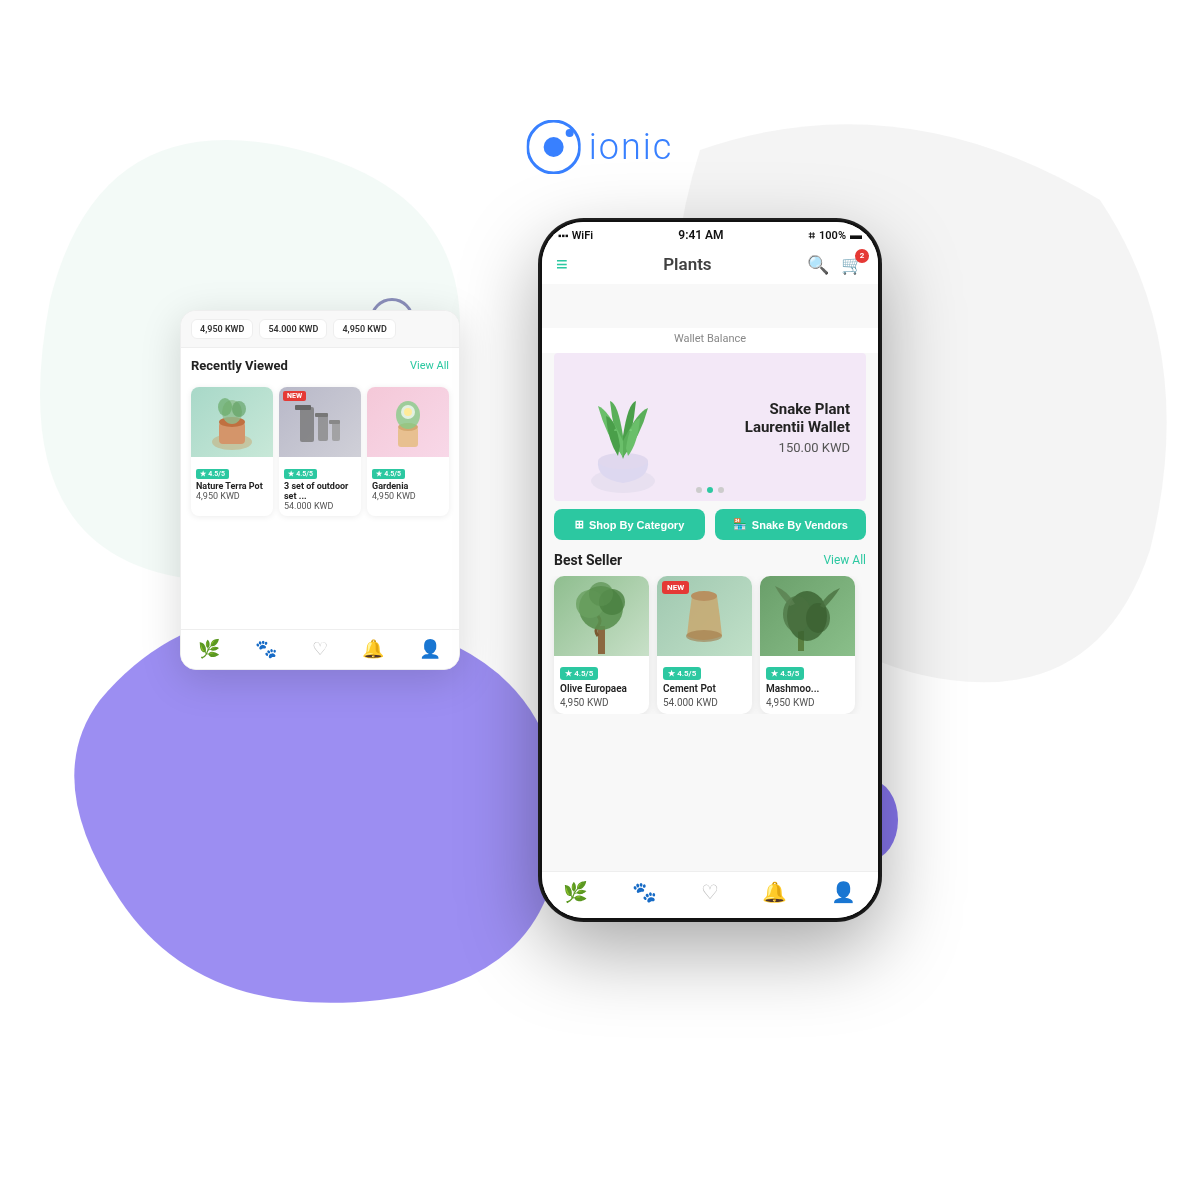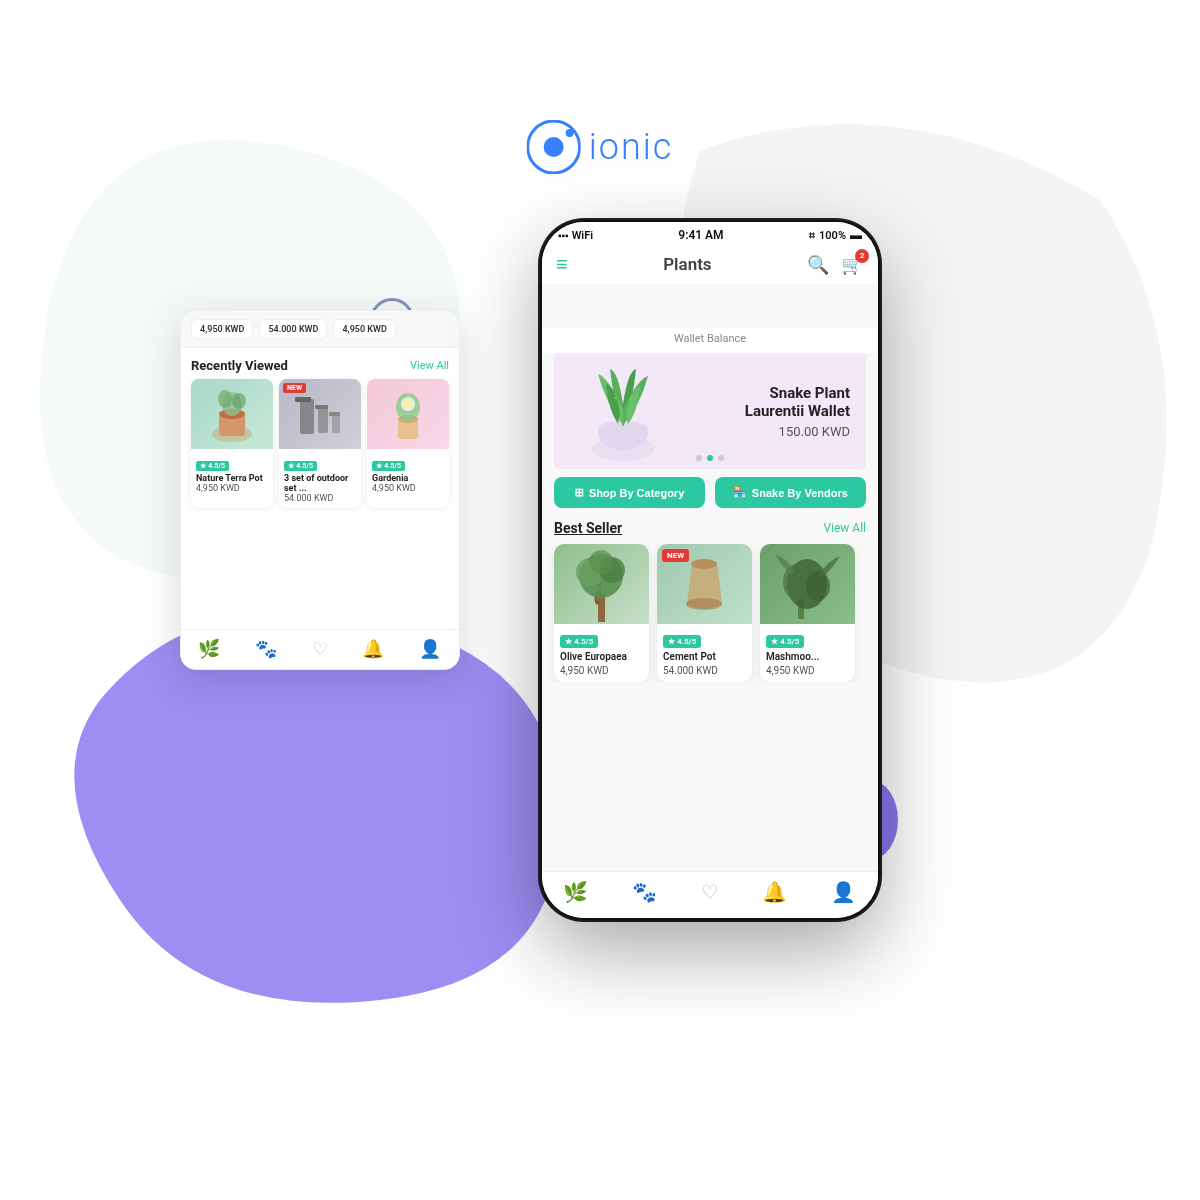--- a/index.html
+++ b/index.html
@@ -128,21 +128,21 @@
       font-size: 14px;
       display: flex; align-items: center; justify-content: center;
       cursor: pointer;
     }
 
     
     .banner {
       margin: 0 12px 8px;
       background: #f3e8f7;
       border-radius: 4px;
-      height: 116px;
+      height: 148px;
       position: relative;
       overflow: hidden;
       display: flex;
       align-items: center;
       justify-content: flex-end;
       padding-right: 16px;
     }
     .banner-plant {
       position: absolute;
       left: 14px;
@@ -188,21 +188,21 @@
       gap: 5px;
     }
 
     
     .section-header {
       display: flex;
       justify-content: space-between;
       align-items: center;
       padding: 0 12px 8px;
     }
-    .section-title { font-size: 14px; font-weight: 700; color: #222; text-decoration: underline; }
+    .section-title { font-size: 14px; font-weight: 700; color: #222; }
     .view-all { font-size: 12px; color: #2cc8a1; cursor: pointer; }
 
     
     .product-grid {
       display: flex;
       gap: 8px;
       padding: 0 12px;
       overflow-x: hidden;
     }
     .product-card {
@@ -290,21 +290,21 @@
     .sec-price-tag {
       background: #fff;
       border-radius: 6px;
       padding: 4px 8px;
       font-size: 9px;
       font-weight: 600;
       color: #333;
       border: 1px solid #eee;
     }
     .sec-recently {
-      padding: 10px 10px 6px;
+      padding: 10px 10px 14px;
       display: flex;
       justify-content: space-between;
       align-items: center;
     }
     .sec-recently-title { font-size: 13px; font-weight: 700; color: #222; }
     .sec-view-all { font-size: 11px; color: #2cc8a1; cursor: pointer; }
     .sec-products {
       display: flex;
       gap: 6px;
       padding: 0 10px;

